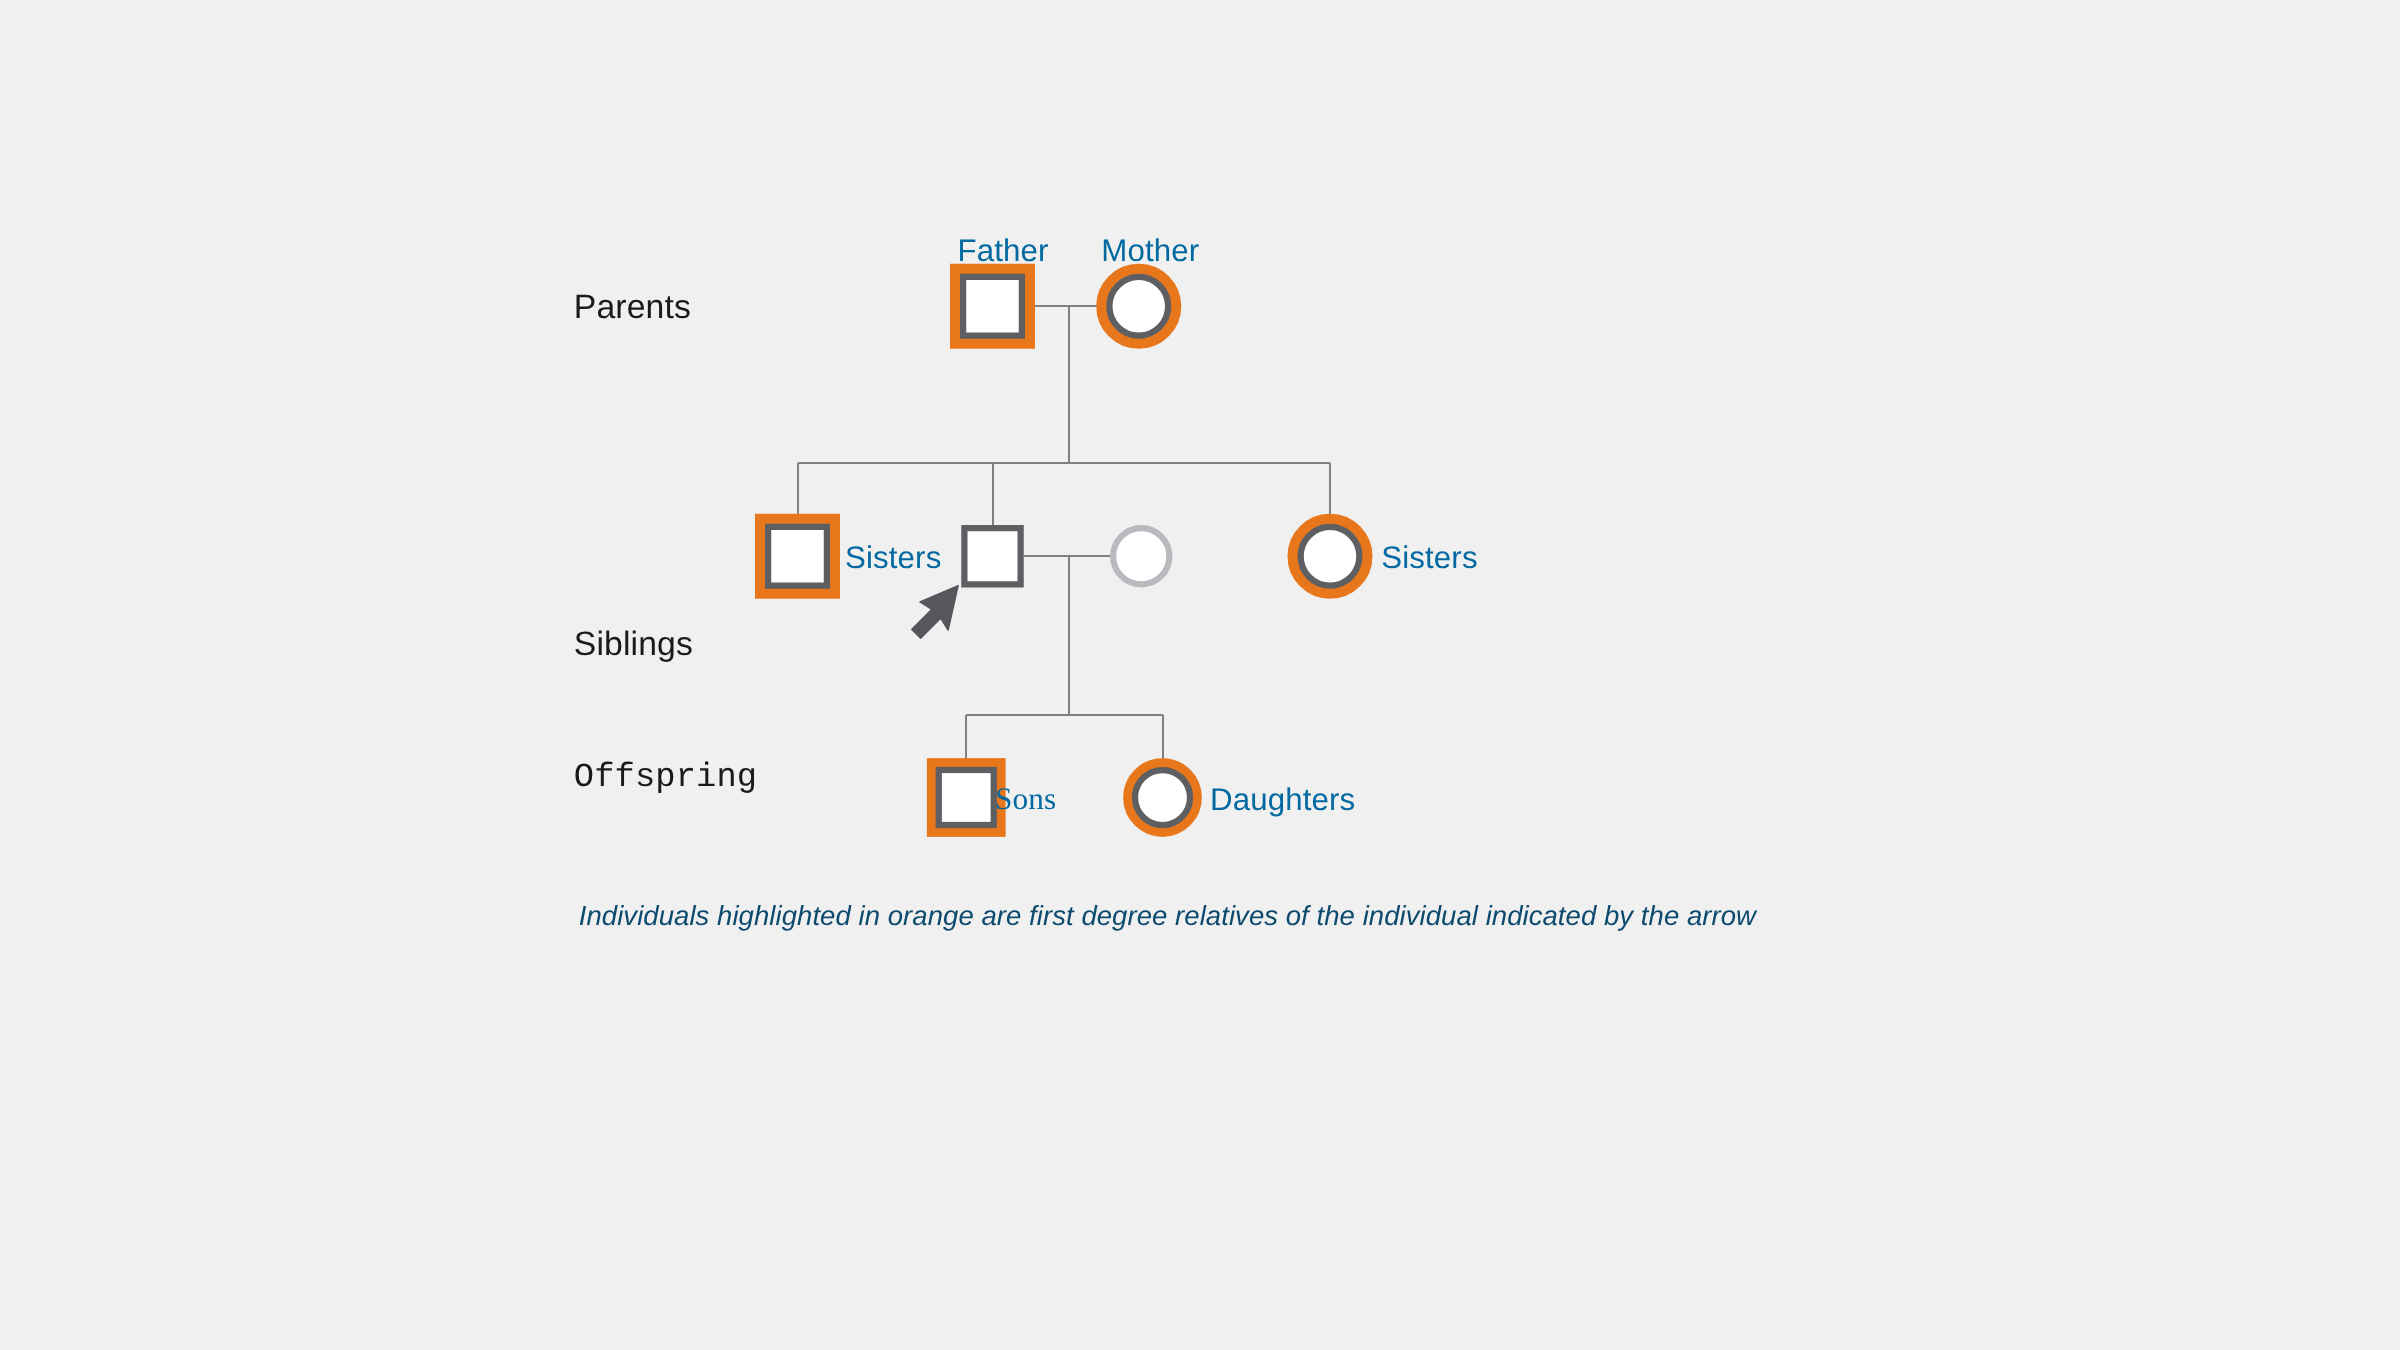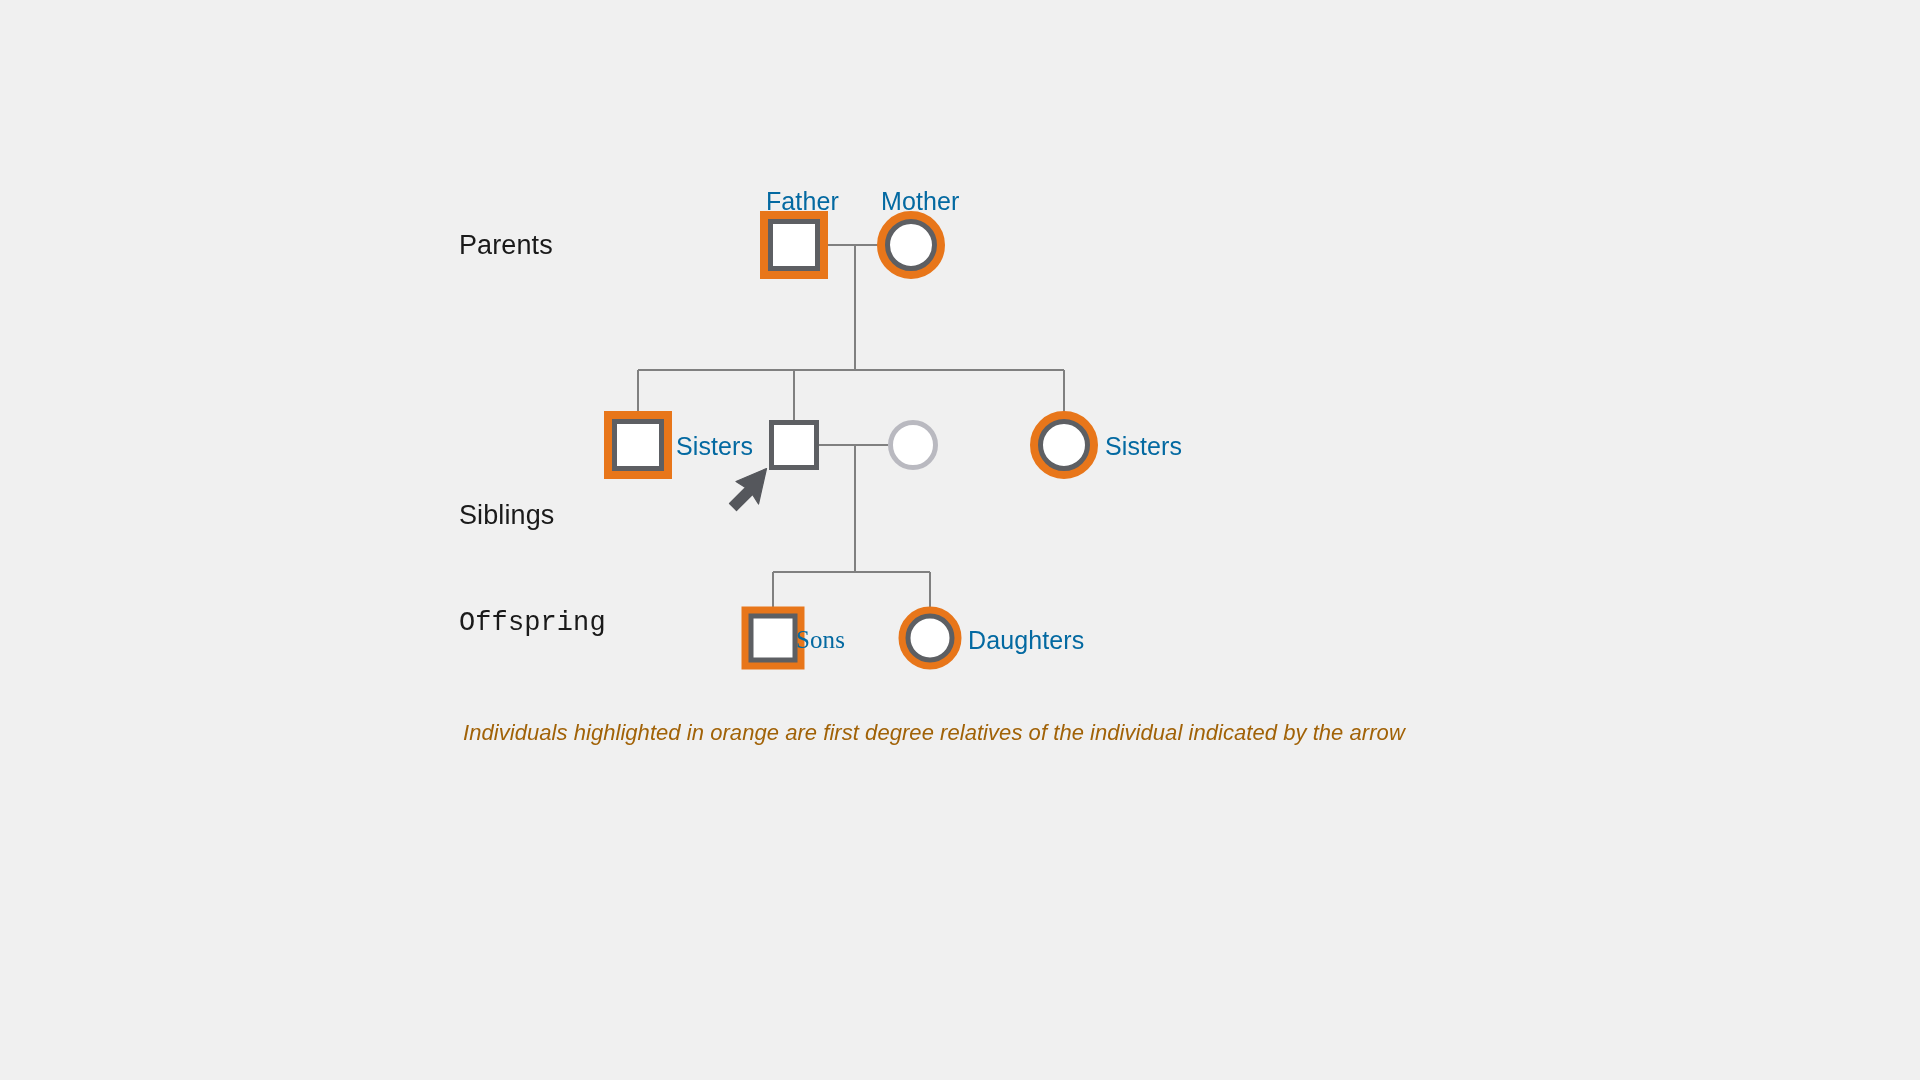--- a/index.html
+++ b/index.html
@@ -44,21 +44,21 @@
     font-size: 25px;
     color: #0369a1;
     white-space: nowrap;
     letter-spacing: 0.1px;
   }
   .caption {
     position: absolute;
     font-family: "Liberation Sans", sans-serif;
     font-style: italic;
     font-size: 22px;
-    color: #a16207;
+    color: #0c4a6e;
     white-space: nowrap;
     letter-spacing: 0.05px;
   }
 </style>
 </head>
 <body>
 
 <div id="pedigree-root">
 
   <svg id="pedigree-svg" viewBox="0 0 1920 1080" xmlns="http://www.w3.org/2000/svg">

